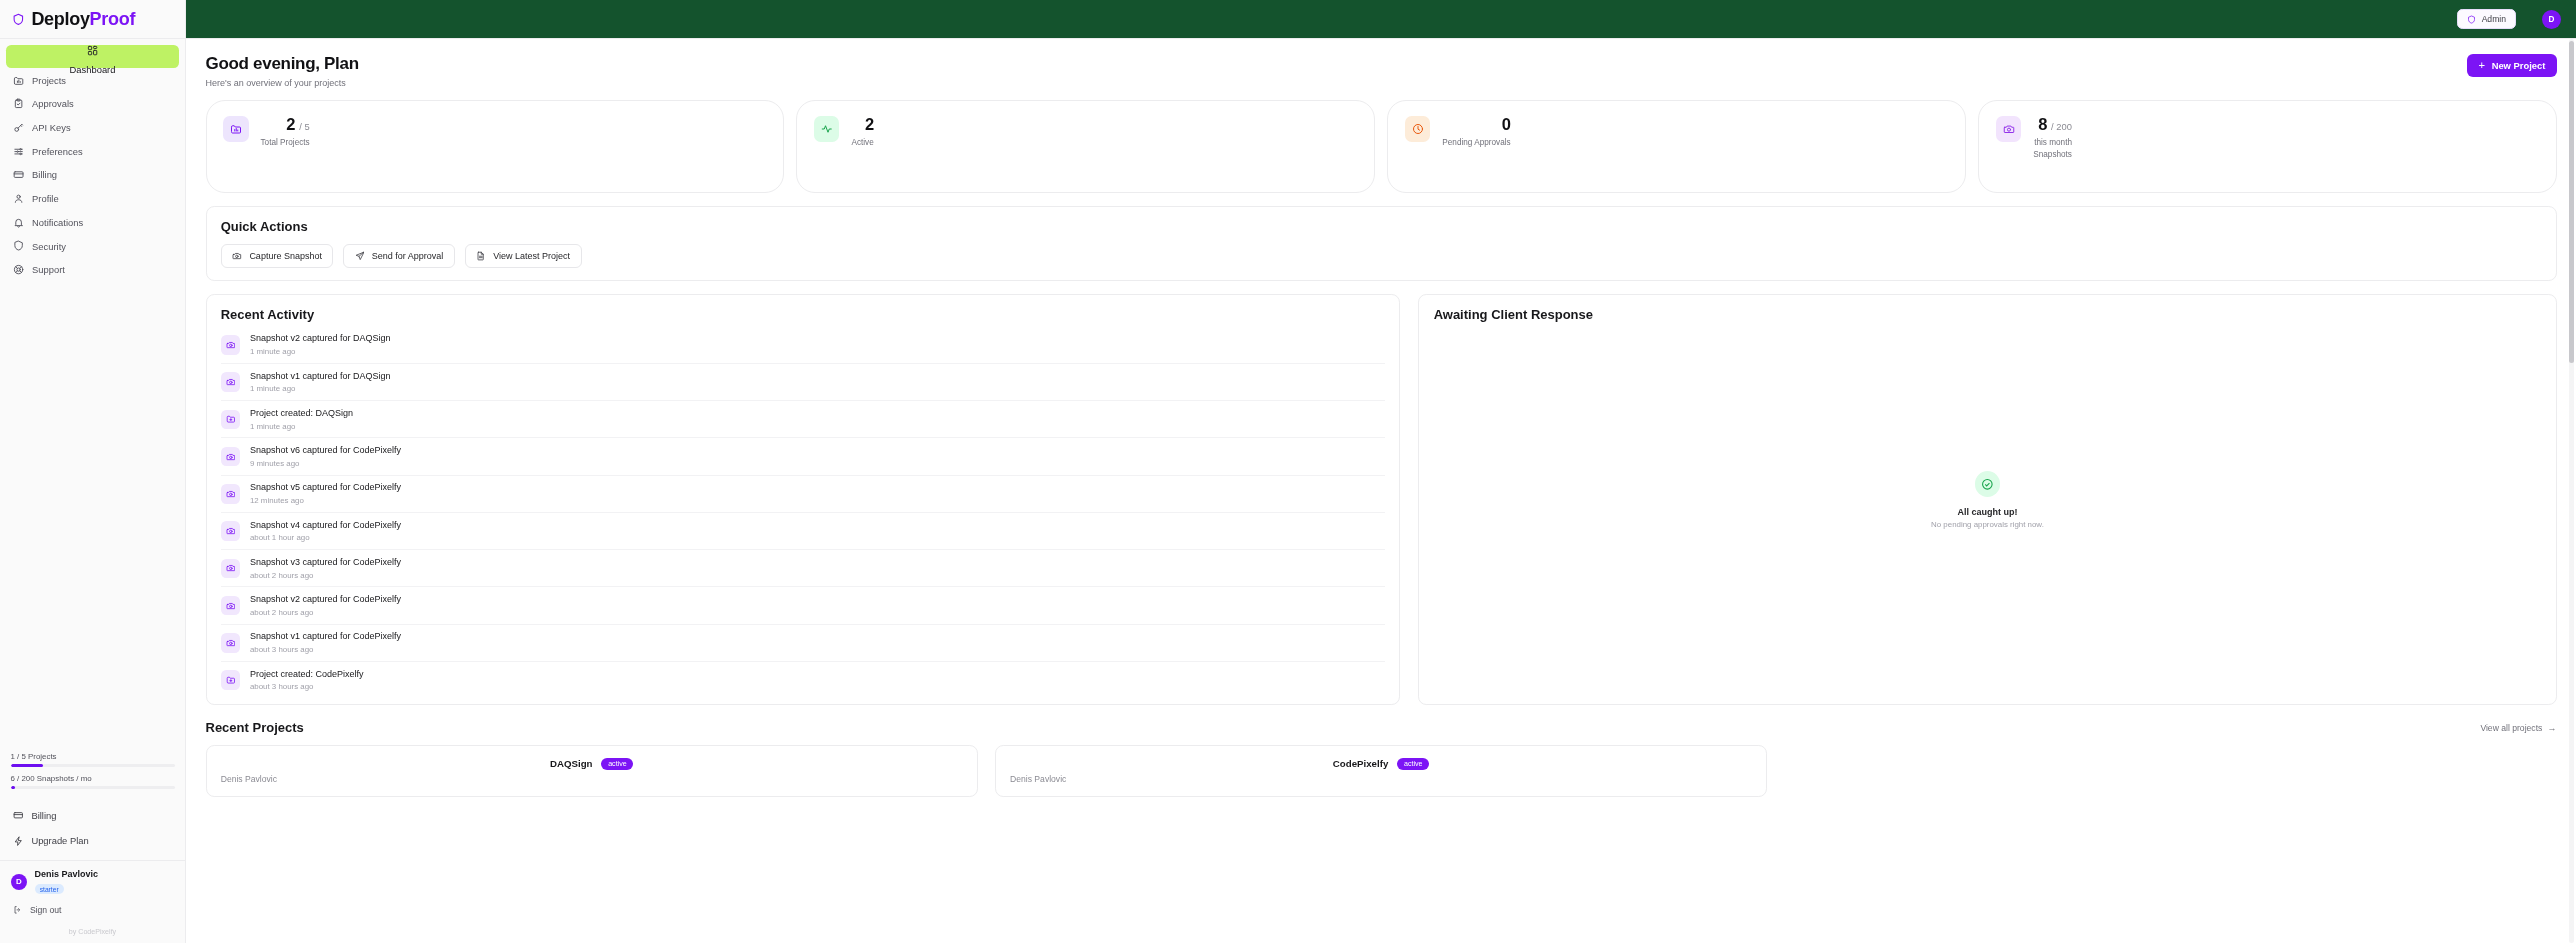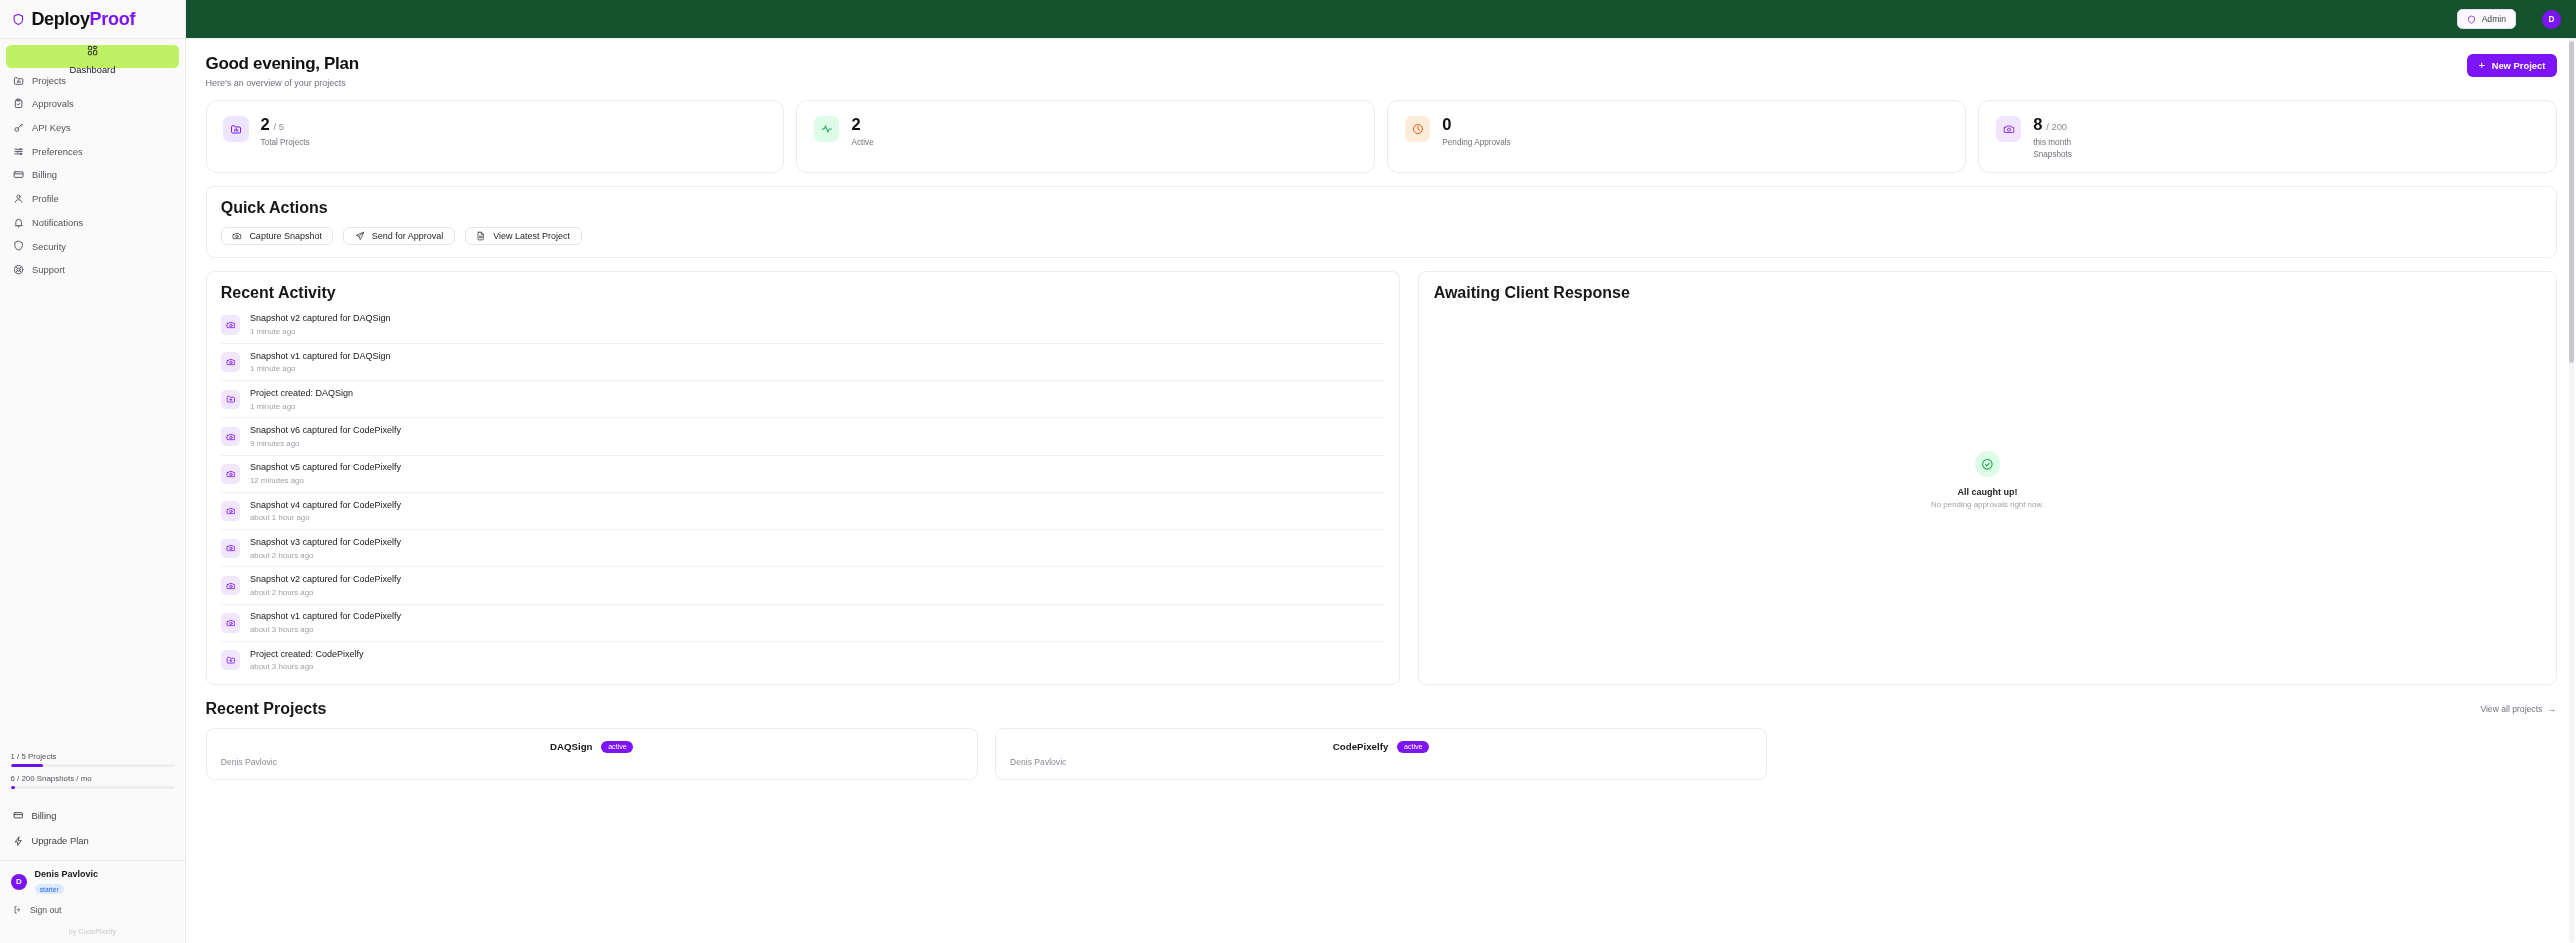--- a/index.html
+++ b/index.html
@@ -110,45 +110,45 @@
     display: flex; align-items: center; gap: 6.7px;
     background: #7c14f5; color: #fff; border: none;
     border-radius: 6px; height: 23px; padding: 0 11.2px;
     font-size: 9.4px; font-weight: 600; cursor: pointer;
     font-family: "Liberation Sans", sans-serif;
   }
   .new-project .plus { font-size: 11.2px; line-height: 1; font-weight: 400; }
 
   .stats { display: grid; grid-template-columns: repeat(4, 1fr); gap: 12.7px; margin-top: 12.7px; }
   .stat-card {
-    border: 0.7px solid #ececee; border-radius: 11px; background: #fff;
-    height: 73px; padding: 15px 16.5px; display: flex; align-items: flex-start; gap: 12px;
+    border: 0.7px solid #ececee; border-radius: 19px; background: #fff;
+    height: 93px; padding: 15px 16.5px; display: flex; align-items: flex-start; gap: 12px; text-align: right;
   }
   .stat-ico {
     width: 25.5px; height: 25.5px; flex: 0 0 25.5px; border-radius: 6.7px;
     display: flex; align-items: center; justify-content: center;
   }
   .stat-ico svg { width: 12px; height: 12px; display: block; }
   .stat-ico.violet { background: #ede5fd; color: #7c14f5; }
   .stat-ico.green  { background: #dcfce7; color: #16a34a; }
   .stat-ico.amber  { background: #fdecd9; color: #ea580c; }
   .stat-ico.plum   { background: #f2e4fd; color: #9333ea; }
   .stat-num { font-size: 16.5px; font-weight: 700; color: #111114; line-height: 1.05; letter-spacing: -0.4px; }
   .stat-num .den { font-size: 9.4px; font-weight: 400; color: #8b8b93; letter-spacing: 0; }
   .stat-label { font-size: 8.2px; color: #71717a; margin-top: 3.7px; line-height: 1.45; }
 
   .panel { border: 0.7px solid #ececee; border-radius: 8.2px; background: #fff; }
-  .panel-title { font-size: 16px; font-weight: 700; color: #18181b; }
+  .panel-title { font-size: 13px; font-weight: 700; color: #18181b; }
 
   .quick { margin-top: 12.7px; padding: 12px 14.2px 12.7px 14.2px; }
   .quick-row { display: flex; gap: 9.7px; margin-top: 9.7px; }
   .qa-btn {
     display: flex; align-items: center; gap: 7.5px;
     border: 0.7px solid #e7e7ea; border-radius: 6px; background: #fff;
-    height: 18px; padding: 0 10.5px; font-size: 9px; color: #27272a; cursor: pointer;
+    height: 24px; padding: 0 10.5px; font-size: 9px; color: #27272a; cursor: pointer;
     font-family: "Liberation Sans", sans-serif;
   }
   .qa-btn .ico { width: 9.7px; height: 9.7px; flex: 0 0 9.7px; display: block; color: #3f3f46; }
 
   .two-col { display: grid; grid-template-columns: 1.05fr 1fr; gap: 18px; margin-top: 12.7px; }
 
   .activity { padding: 12px 14.2px 6px 14.2px; }
   .act-list { margin-top: 4.5px; }
   .act-row {
     display: flex; align-items: center; gap: 9.7px;

